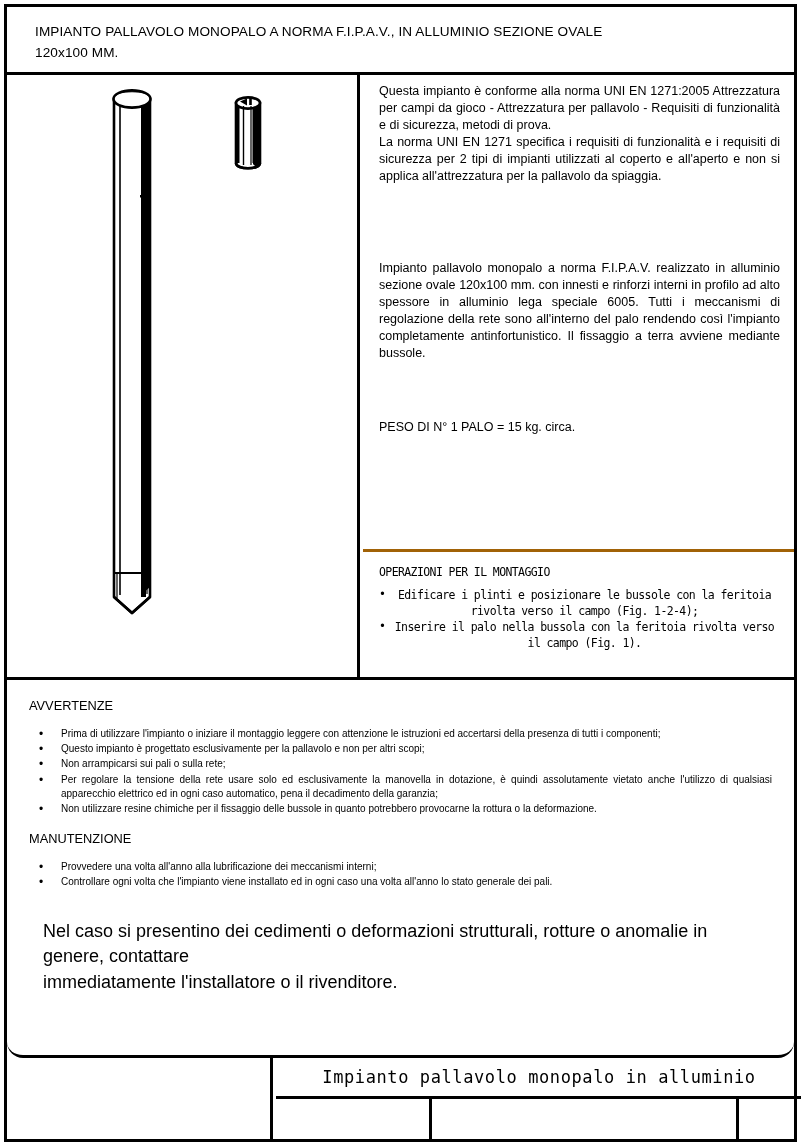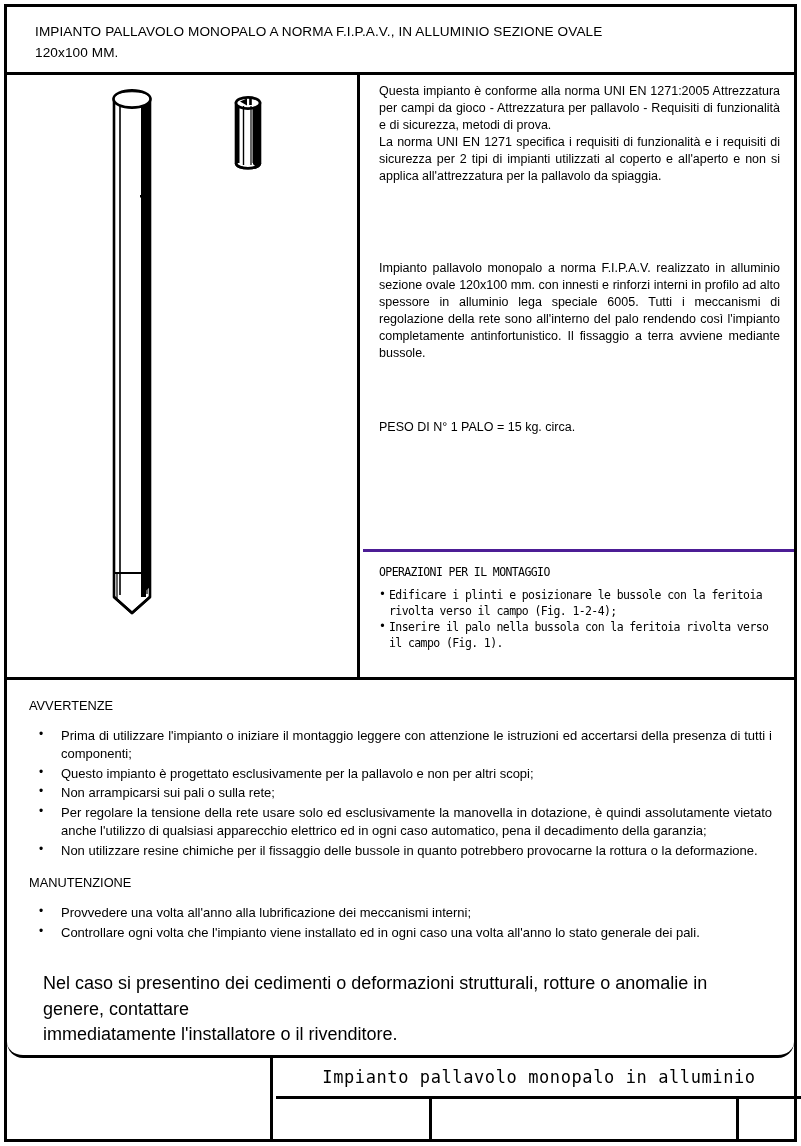--- a/index.html
+++ b/index.html
@@ -80,21 +80,21 @@
     height: 605px;
     box-sizing: border-box;
   }
   .desc-box {
     position: absolute;
     left: 0;
     top: 0;
     width: 431px;
     height: 477px;
     box-sizing: border-box;
-    border-bottom: 3px solid #4c1d95;
+    border-bottom: 3px solid #a16207;
     padding: 8px 14px 6px 16px;
   }
   .mount-box {
     position: absolute;
     left: 0;
     top: 477px;
     width: 431px;
     height: 128px;
     box-sizing: border-box;
     padding: 13px 14px 0 16px;
@@ -124,20 +124,21 @@
   .mount-title {
     font-size: 11.5px;
     margin: 0 0 9px 0;
   }
   .mount-list {
     margin: 0;
     padding: 0;
     list-style: none;
     font-size: 11.5px;
     line-height: 1.36;
+    text-align: center;
   }
   .mount-list li {
     position: relative;
     padding-left: 10px;
     margin-bottom: 1px;
   }
   .mount-list li::before {
     content: "\2022";
     position: absolute;
     left: 0;
@@ -161,21 +162,21 @@
     font-weight: normal;
     margin: 0 0 14px 0;
   }
   .warn ul {
     margin: 0 0 0 0;
     padding-left: 24px;
     list-style: none;
   }
   .warn ul li {
     position: relative;
-    font-size: 13px;
+    font-size: 10px;
     line-height: 1.42;
     text-align: justify;
     margin-bottom: 1px;
     padding-left: 8px;
   }
   .warn ul li::before {
     content: "\2022";
     position: absolute;
     left: -14px;
     top: -1px;

